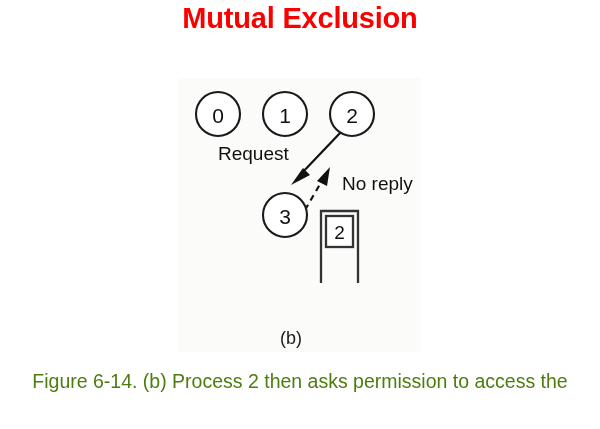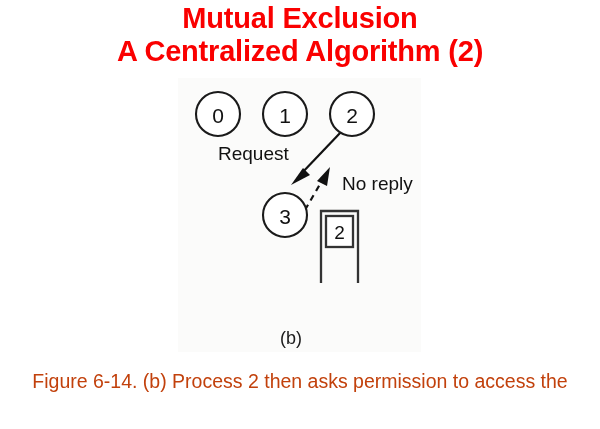--- a/index.html
+++ b/index.html
@@ -110,35 +110,34 @@
     dominant-baseline: central;
   }
 
   
   #figure-caption {
     position: absolute;
     left: 14px;
     top: 368px;
     width: 572px;
     text-align: center;
-    color: #c2410c;
+    color: #4d7c0f;
     font-size: 19.5px;
     line-height: 26px;
   }
   #figure-caption .caption-line {
     display: block;
     white-space: nowrap;
   }
 </style>
 </head>
 <body>
 
 <div id="slide-title">
   <span class="title-line">Mutual Exclusion</span>
-  <span class="title-line">A Centralized Algorithm (2)</span>
 </div>
 
 <div id="figure-panel">
 
   <svg id="figure-svg" viewBox="0 0 243 274" xmlns="http://www.w3.org/2000/svg">
 
     <g>
       <line class="edge-solid" x1="163" y1="54" x2="122" y2="97"></line>
       <polygon class="arrow-head" points="113,107 132,97 125,90"></polygon>
     </g>

